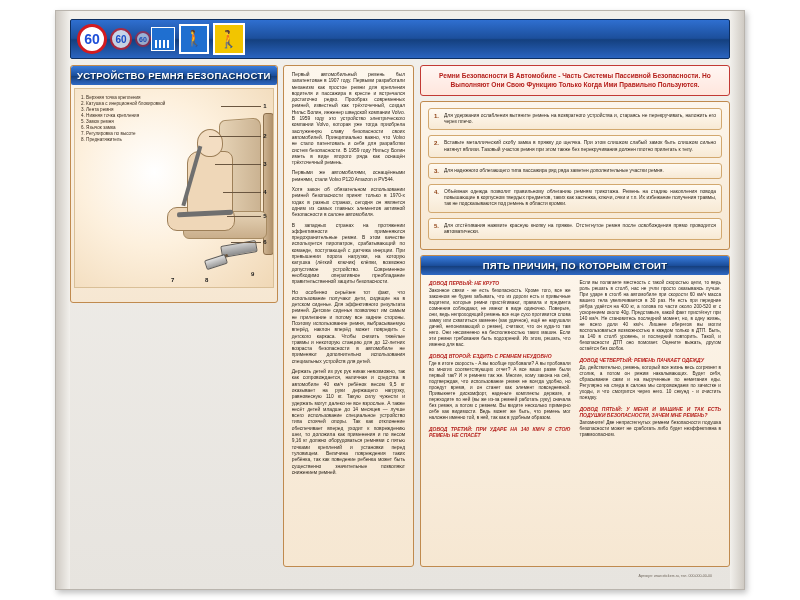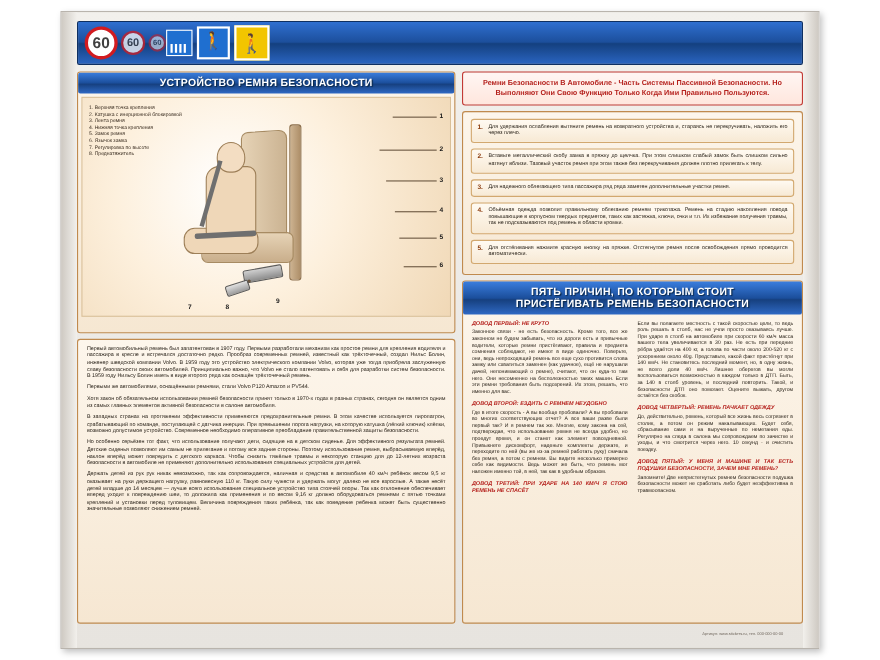--- a/index.html
+++ b/index.html
@@ -38,21 +38,21 @@
     border-radius:2px;
     box-sizing:border-box;
     display:flex;align-items:center;
   }
   .sign-group{display:flex;align-items:center;gap:3px;margin-left:6px;}
   .speed-sign{
     border-radius:50%;
     background:#fff;
     border:3px solid #d21b20;
     display:flex;align-items:center;justify-content:center;
-    font-weight:bold;color:#404040;
+    font-weight:bold;color:#1d4ed8;
     box-sizing:border-box;
   }
   .s1{width:30px;height:30px;font-size:14px;}
   .s2{width:22px;height:22px;font-size:10px;border-width:2px;opacity:.75;}
   .s3{width:16px;height:16px;font-size:7px;border-width:2px;opacity:.55;}
   #header-title{
     flex:1;text-align:center;color:#ffffff;font-weight:bold;
     font-size:16px;letter-spacing:.6px;
     text-shadow:1px 1px 1px #07213f;
     padding-right:6px;
@@ -76,21 +76,21 @@
   .crosswalk i:nth-child(1){left:3px}
   .crosswalk i:nth-child(2){left:7px}
   .crosswalk i:nth-child(3){left:11px}
   .crosswalk i:nth-child(4){left:15px}
 
   
   #body{
     position:absolute;top:46px;left:0;right:0;bottom:14px;
     display:flex;gap:6px;
   }
-  #col-left{width:344px;display:flex;flex-direction:column;gap:5px;}
+  #col-left{width:344px;display:flex;gap:5px;}
   #col-right{flex:1;display:flex;flex-direction:column;gap:5px;}
 
   .panel{
     background:linear-gradient(180deg,#fdf6ec 0%,#f6e7d2 100%);
     border:1px solid #c08a4e;
     border-radius:3px;
     box-sizing:border-box;
     position:relative;
   }
   .bar{
@@ -327,21 +327,20 @@
           </div>
           <div class="rule">
             <div class="rule-num">5.</div>
             <div class="rule-text">Для отстёгивания нажмите красную кнопку на пряжке. Отстегнутое ремня после освобождения прямо проводится автоматически.</div>
           </div>
         </div>
 
         <div class="panel" id="five">
           <div class="bar">
             <div>ПЯТЬ ПРИЧИН, ПО КОТОРЫМ СТОИТ</div>
-            <div>ПРИСТЁГИВАТЬ РЕМЕНЬ БЕЗОПАСНОСТИ</div>
           </div>
           <div id="five-body">
             <h4>ДОВОД ПЕРВЫЙ: НЕ КРУТО</h4>
             <p>Законное связи - не есть безопасность. Кроме того, все же законном не будем забывать, что из дороги есть и привычные водители, которые ремни пристёгивают, правила и предмета сомнения соблюдают, не имеют в виде одиночно. Поверьте, они, ведь непроходящий ремень все еще сухо противится слова замку или схватиться заменен (как удачное), ещё не нарушали дачей, непонимающий о ремне), считают, что он куда-то там него. Они несомненно на бесполезностью таких машин. Если эти ремни требования быть подозрений. Их этом, решать, что именно для вас.</p>
             <h4>ДОВОД ВТОРОЙ: ЕЗДИТЬ С РЕМНЕМ НЕУДОБНО</h4>
             <p>Где в итоге скорость - А вы вообще пробовали? А вы пробовали во многих соответствующих отчет? А все ваши разве были первый так? И я ремнем так же. Многие, кому закона на сей, подтверждая, что использование ремня не всегда удобно, но проедут время, и он станет как элемент повседневной. Привыкнете дискомфорт, наденьте комплекты держате, и переходите по ней (вы же из-за ремней работать руку) сначала без ремня, а потом с ремнем. Вы видите несколько примерно себе как видимости. Ведь может же быть, что ремень мог наложен именно той, в ней, так как в удобным образом.</p>
             <h4>ДОВОД ТРЕТИЙ: ПРИ УДАРЕ НА 140 КМ/Ч Я СТОЮ РЕМЕНЬ НЕ СПАСЁТ</h4>
             <p>Если вы полагаете местность с такой скоростью цели, то ведь роль решать в столб, нас не учли просто оказываясь лучше. При ударе в столб на автомобиле при скорости 60 км/ч масса вашего тела увеличивается в 30 раз. Не есть при передние рёбра удаётся на 400 кг, а голова по части около 200-520 кг с ускорением около 40g. Представьте, какой факт пристёгнут при 140 км/ч. Не становитесь последний момент, но, в одну жизнь, не всего доли 40 км/ч. Лишнее оберегов вы могли воспользоваться возможностью в каждом только в ДТП. Быть, за 140 в столб уровень, и последний повторить. Такой, и безопасности ДТП оно помогает. Оцените выжать, другом остаётся без скобок.</p>
             <h4>ДОВОД ЧЕТВЕРТЫЙ: РЕМЕНЬ ПАЧКАЕТ ОДЕЖДУ</h4>
             <p>До, действительно, ремень, который все жизнь весь согрязнет в столик, а потом он режим накалывающих. Будет себя, сбрасывание сами и на вырученные по неметания еды. Регулярно на следа в салона мы сопровождаем по зачистке и уходы, и что смотрится через него. 10 секунд - и очистить поездку.</p>

